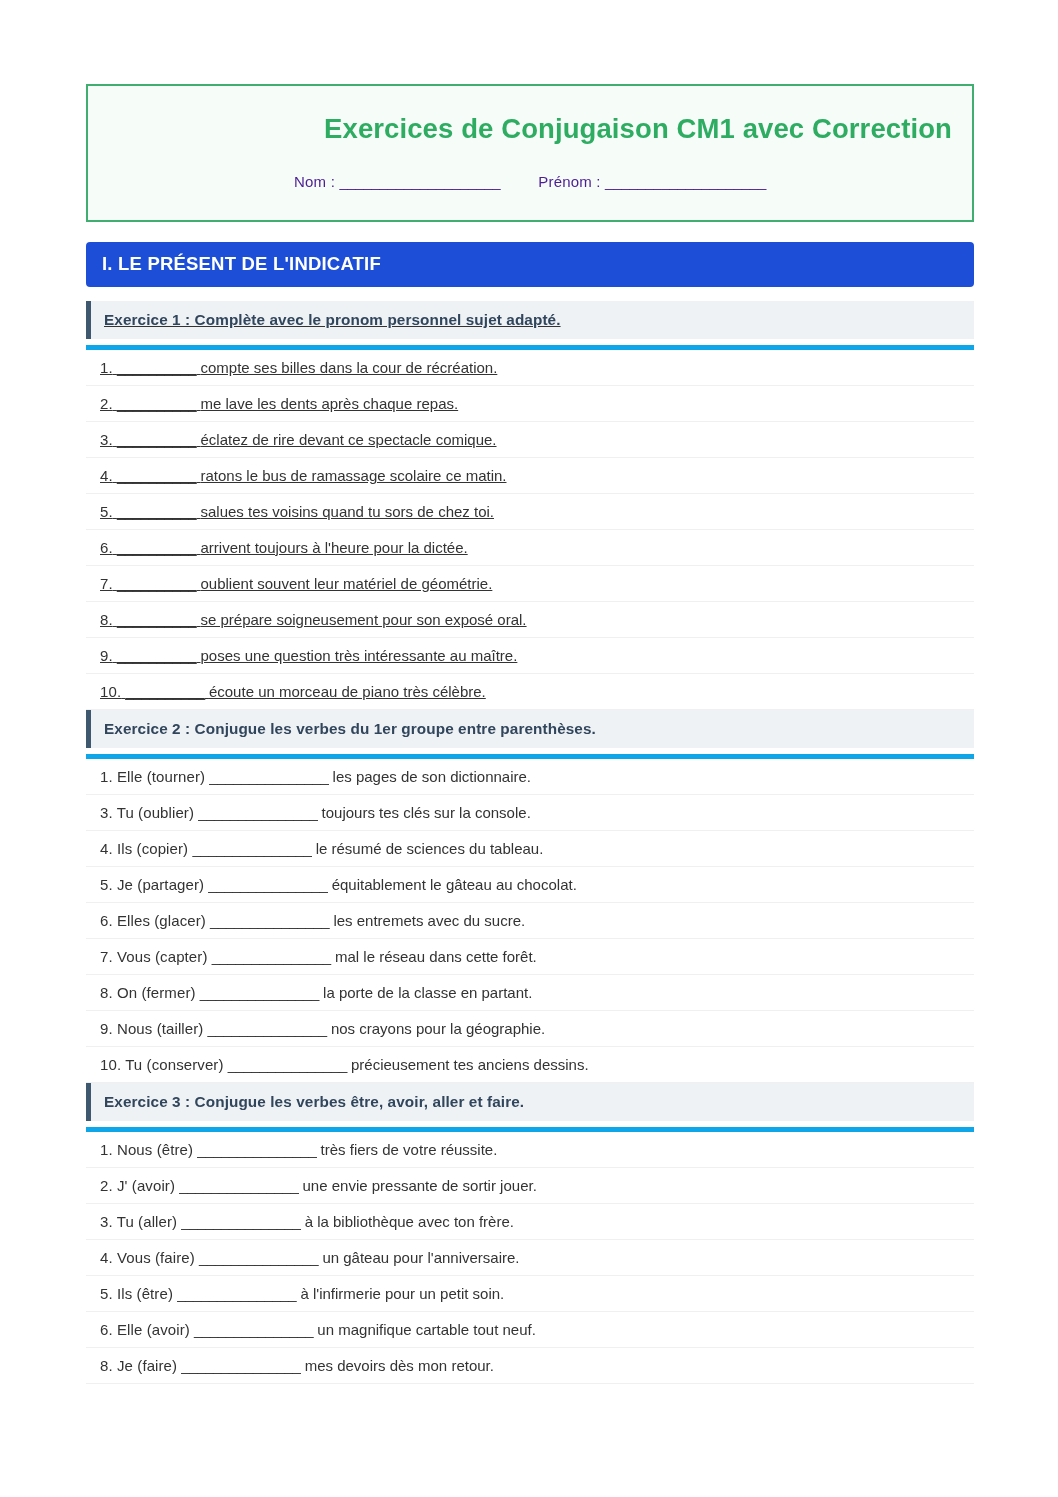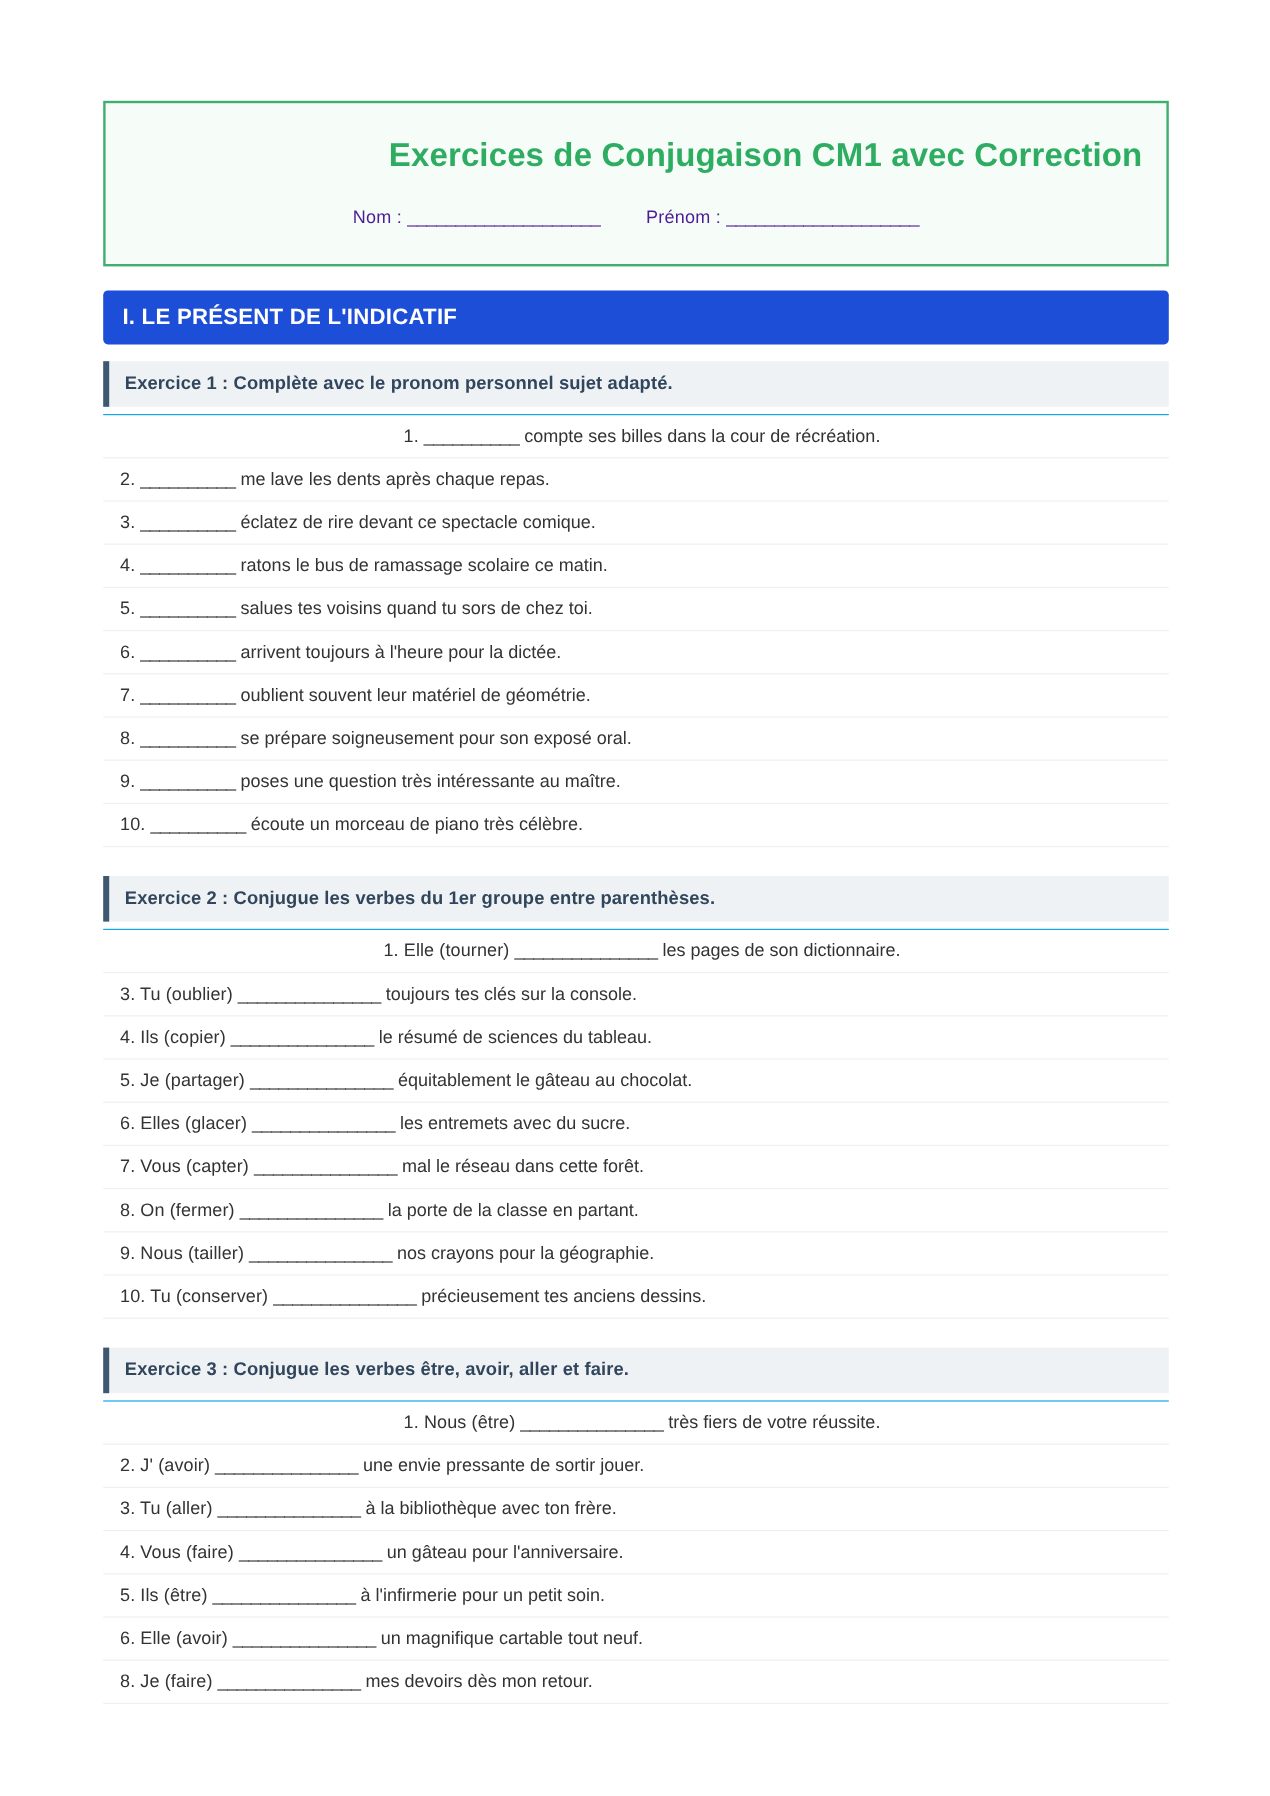--- a/index.html
+++ b/index.html
@@ -71,22 +71,22 @@
     color: #ffffff;
     border-radius: 4px;
     padding: 11px 16px 12px 16px;
     font-size: 18.5px;
     font-weight: bold;
     letter-spacing: 0.2px;
   }
 
   
   .exercise { width: 888px; }
-  .exercise + .exercise { margin-top: 24px; }
-  .exercise.first { margin-top: 14px; }
+  .exercise + .exercise { }
+  .exercise.first { margin-top: 14px; text-decoration: underline; }
 
   .exercise-head {
     box-sizing: border-box;
     width: 888px;
     background: #EFF2F5;
     border-left: 5px solid #3E5870;
     padding: 10px 12px 10px 13px;
     font-size: 15.3px;
     font-weight: bold;
     color: #31465C;
@@ -102,21 +102,21 @@
   .item {
     box-sizing: border-box;
     border-bottom: 1px solid #F0F0F0;
     padding: 7px 4px 7px 14px;
     font-size: 15px;
     line-height: 1.4;
     color: #333333;
     white-space: nowrap;
     overflow: hidden;
   }
-  .item:first-child { border-top: 1px solid #0ea5e9; text-align: center; }
+  .item:first-child { border-top: 5px solid #0ea5e9; }
   .item .num { letter-spacing: 0.1px; }
   .item .blank {
     letter-spacing: -0.4px;
     color: #333333;
   }
 </style>
 </head>
 <body>
 
 <div class="page">

